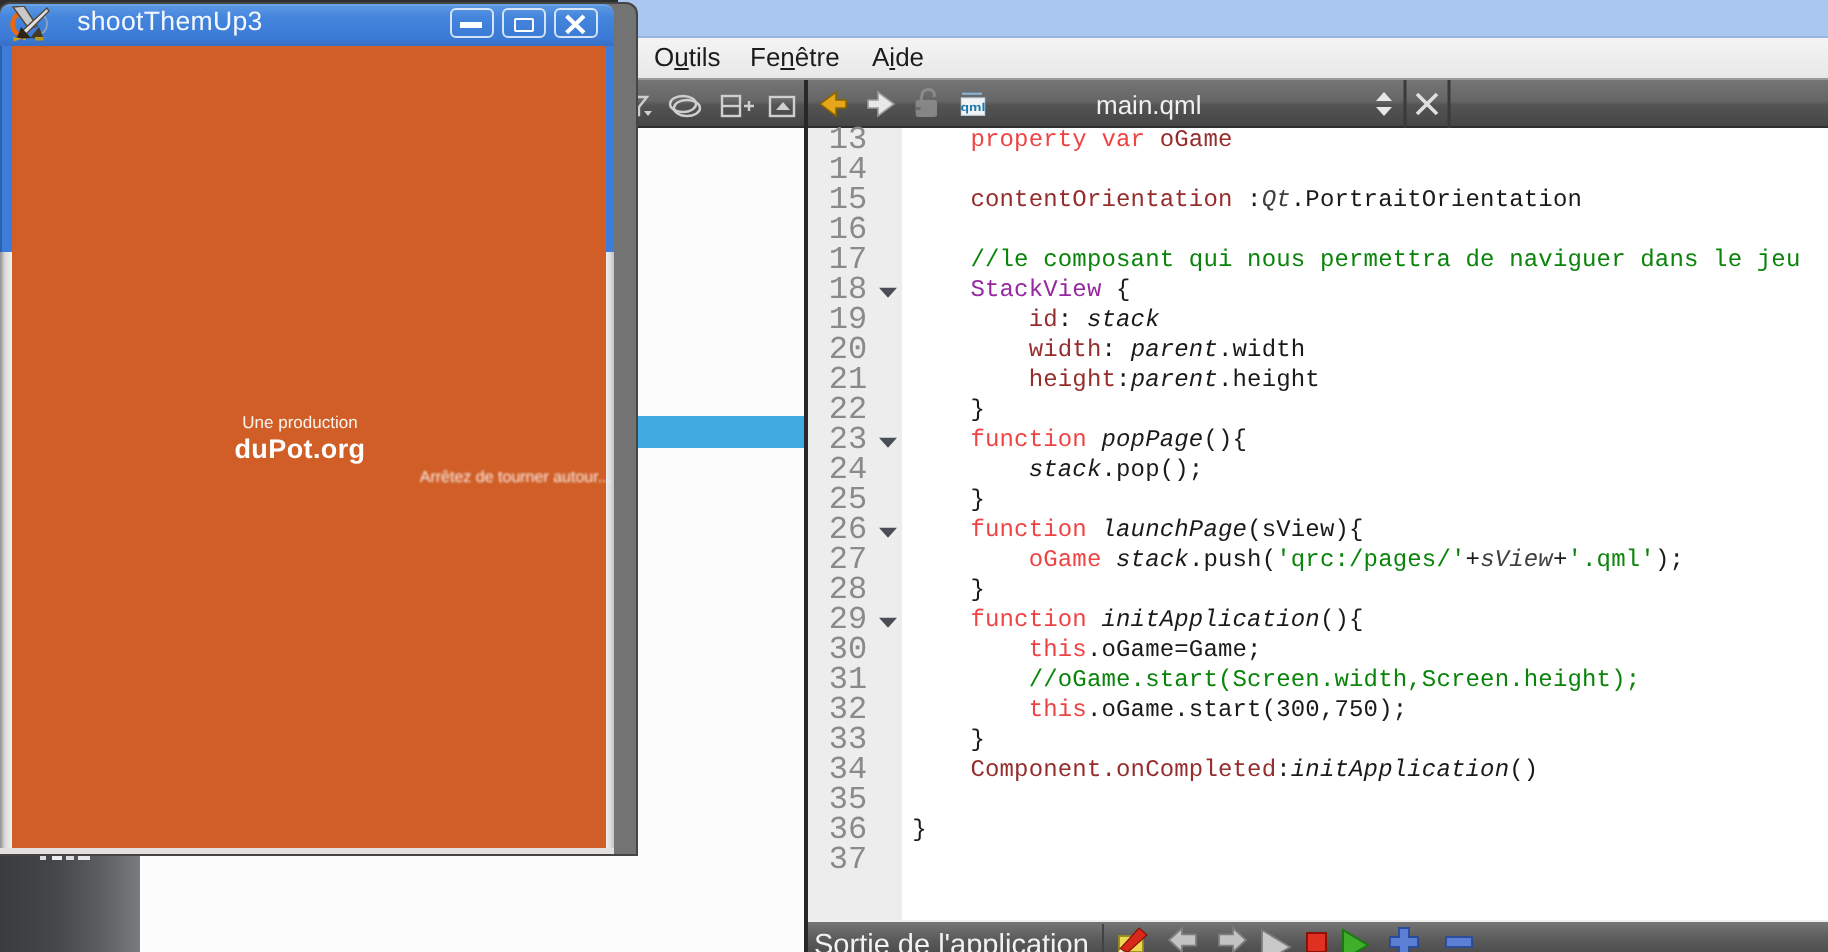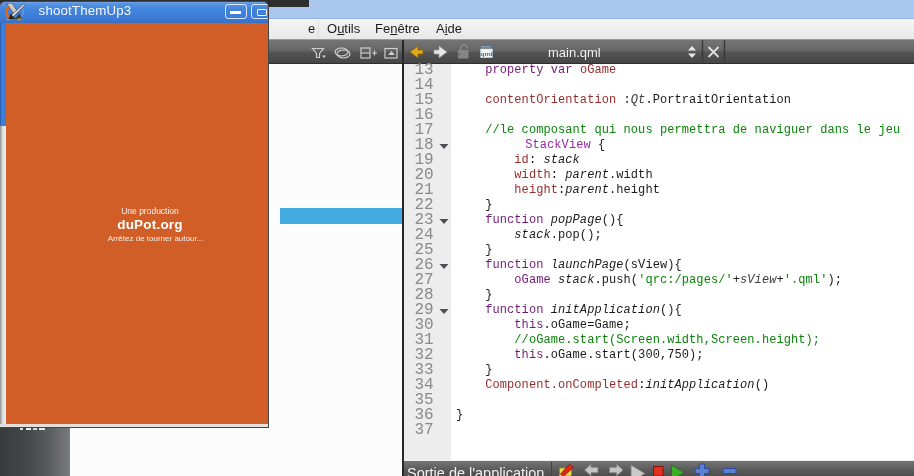--- a/index.html
+++ b/index.html
@@ -1,22 +1,22 @@
 <!DOCTYPE html>
 <html><head>
 <meta charset="utf-8">
 <style>
   * { margin:0; padding:0; box-sizing:border-box; }
   html,body { width:914px; height:476px; overflow:hidden; }
   body { position:relative; font-family:"Liberation Sans", sans-serif; background:#fff; }
   .abs { position:absolute; }
   pre { font-family:"Liberation Mono", monospace; }
-  .kw { color:#701a75; }
+  .kw { color:#ef4444; }
   .fld { color:#962d2d; }
-  .typ { color:#9628a0;margin-left:40px; }
+  .typ { color:#9628a0; }
   .cm { color:#0a840a; }
   .str { color:#0a840a; }
   .bi { color:#404040; font-style:italic; }
   .it { font-style:italic; }
 </style>
 </head>
 <body>
 
 <div class="abs" style="left:0;top:0;width:914px;height:19px;background:#a9c7ef;border-bottom:1px solid #93b4e4;"></div>
 
@@ -155,21 +155,21 @@
   <path d="M76.5 4 L83 10 L76.5 16 L76.5 12.8 L69.5 12.8 L69.5 7.2 L76.5 7.2 Z" fill="#c4c4c4" stroke="#7e7e7e" stroke-width="0.9"></path>
   <path d="M91 5 L105 13.5 L91 22 Z" fill="#c9c9c9" stroke="#7e7e7e" stroke-width="0.9"></path>
   <rect x="113.5" y="6.5" width="9.5" height="9.5" fill="#e03020" stroke="#8a1008" stroke-width="1"></rect>
   <path d="M131.5 5 L144 12.5 L131.5 20 Z" fill="#3fae2a" stroke="#1a7a10" stroke-width="1"></path>
   <path d="M155 8.5 h4.5 v-4.5 h5 v4.5 h4.5 v5 h-4.5 v4.5 h-5 v-4.5 h-4.5 z" fill="#5b7fd4" stroke="#2a4a9a" stroke-width="0.9"></path>
   <rect x="183" y="8.5" width="13" height="5" fill="#5b7fd4" stroke="#2a4a9a" stroke-width="0.9"></rect>
 </svg>
 
 <div class="abs" style="left:0;top:0;width:309px;height:7px;background:#2e2e2e;"></div>
 
-<div class="abs" style="left:0;top:2.2px;width:268px;height:425.2px;border-radius:5px 5px 0 0;background:#8b5cf6;box-shadow:0 0 0 1px #454545;overflow:hidden;">
+<div class="abs" style="left:0;top:2.2px;width:318px;height:425.2px;border-radius:5px 5px 0 0;background:#737373;box-shadow:0 0 0 1px #454545;overflow:hidden;">
 
   <div class="abs" style="left:0;top:0;width:307.4px;height:21.2px;background:linear-gradient(#5a96e3,#4384dc 30%,#3c7bd6 78%,#376fc4);border-radius:5px 5px 0 0;border-top:1px solid #6ba3e8;"></div>
 
   <div class="abs" style="left:38.6px;top:2px;font-size:13.3px;line-height:14px;letter-spacing:0.15px;color:#f4f8fd;">shootThemUp3</div>
 
   <svg class="abs" style="left:4px;top:1px;" width="21" height="18" viewBox="0 0 21 18">
     <path d="M6.5 3.5 A 5.8 5.8 0 0 0 6 14.5" stroke="#e86812" stroke-width="2.4" fill="none"></path>
     <path d="M6 14.5 A 5.8 5.8 0 0 0 9 15.8" stroke="#f0a81c" stroke-width="2.6" fill="none"></path>
     <path d="M16.5 14 a5.8 5.8 0 0 0 1.5-9" stroke="#d8c8a8" stroke-width="0.9" fill="none" opacity="0.5"></path>
     <path d="M2.5 0.5 L8 0 L14.5 10 L10.5 11.5 Z" fill="#c9c9c9" stroke="#50483c" stroke-width="0.7"></path>
@@ -194,14 +194,14 @@
 
   <div class="abs" style="left:0;top:123.8px;width:5.5px;height:298px;background:linear-gradient(90deg,#8f8f8f,#d9d9d9 40%,#efefef);"></div>
   <div class="abs" style="left:303px;top:123.8px;width:4.4px;height:298px;background:linear-gradient(90deg,#efefef,#d9d9d9 60%,#c4c4c4);"></div>
 
   <div class="abs" style="left:0;top:421.8px;width:307.4px;height:3.4px;background:#e2e0dc;"></div>
 
   <div class="abs" style="left:5.5px;top:21.2px;width:297.5px;height:400.6px;background:#d05e26;"></div>
 
   <div class="abs" style="left:0;top:215.2px;width:300px;text-align:center;color:#fff;font-size:13.5px;font-weight:bold;letter-spacing:0.2px;filter:blur(0.3px);">duPot.org</div>
   <div class="abs" style="left:0;top:203.4px;width:300px;text-align:center;color:rgba(255,255,255,0.92);font-size:8.5px;filter:blur(0.3px);">Une production</div>
-  <div class="abs" style="left:5.5px;top:232px;width:300px;text-align:center;color:rgba(255,255,255,0.9);font-size:8px;filter:blur(0.4px);">Arrêtez de tourner autour...</div>
+  <div class="abs" style="left:5.5px;top:232px;width:300px;text-align:right;color:rgba(255,255,255,0.9);font-size:8px;filter:blur(0.4px);">Arrêtez de tourner autour...</div>
 </div>
 
 </body></html>

